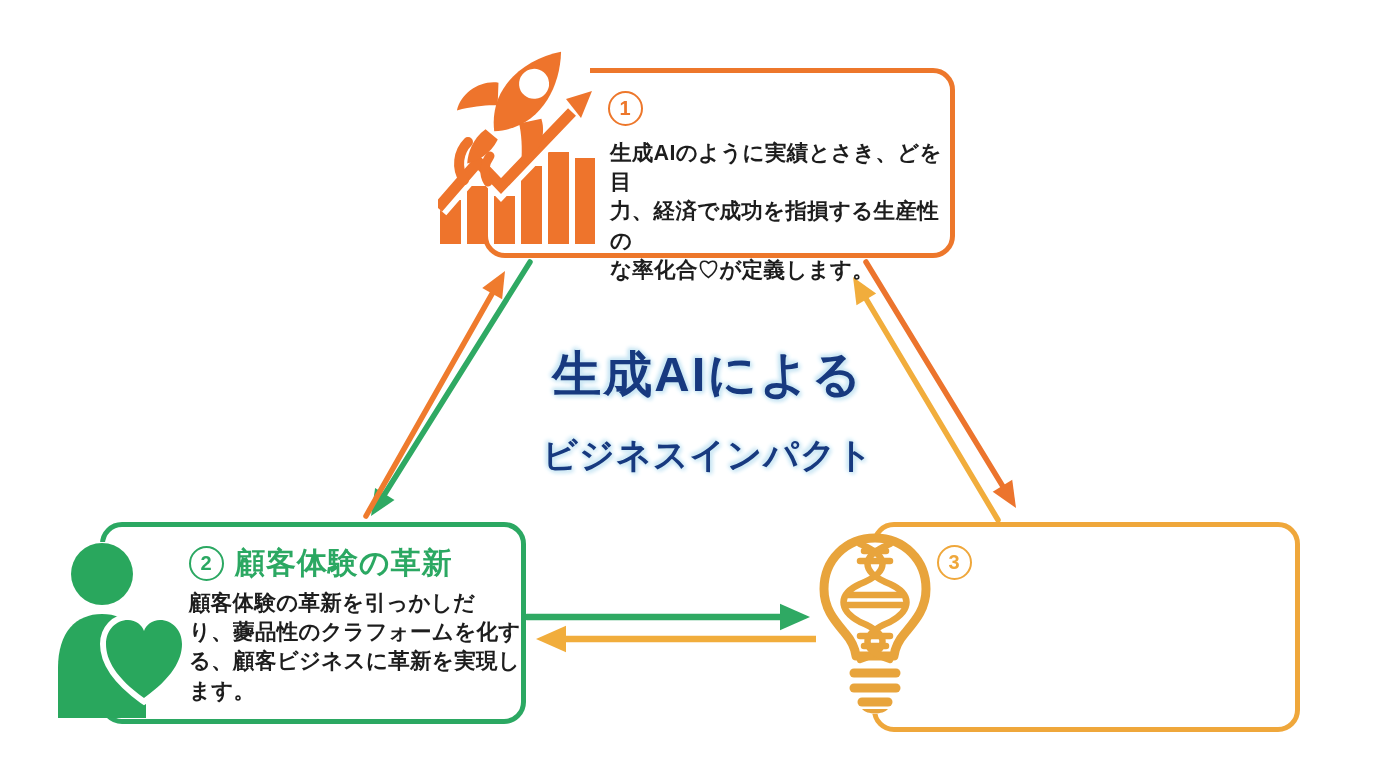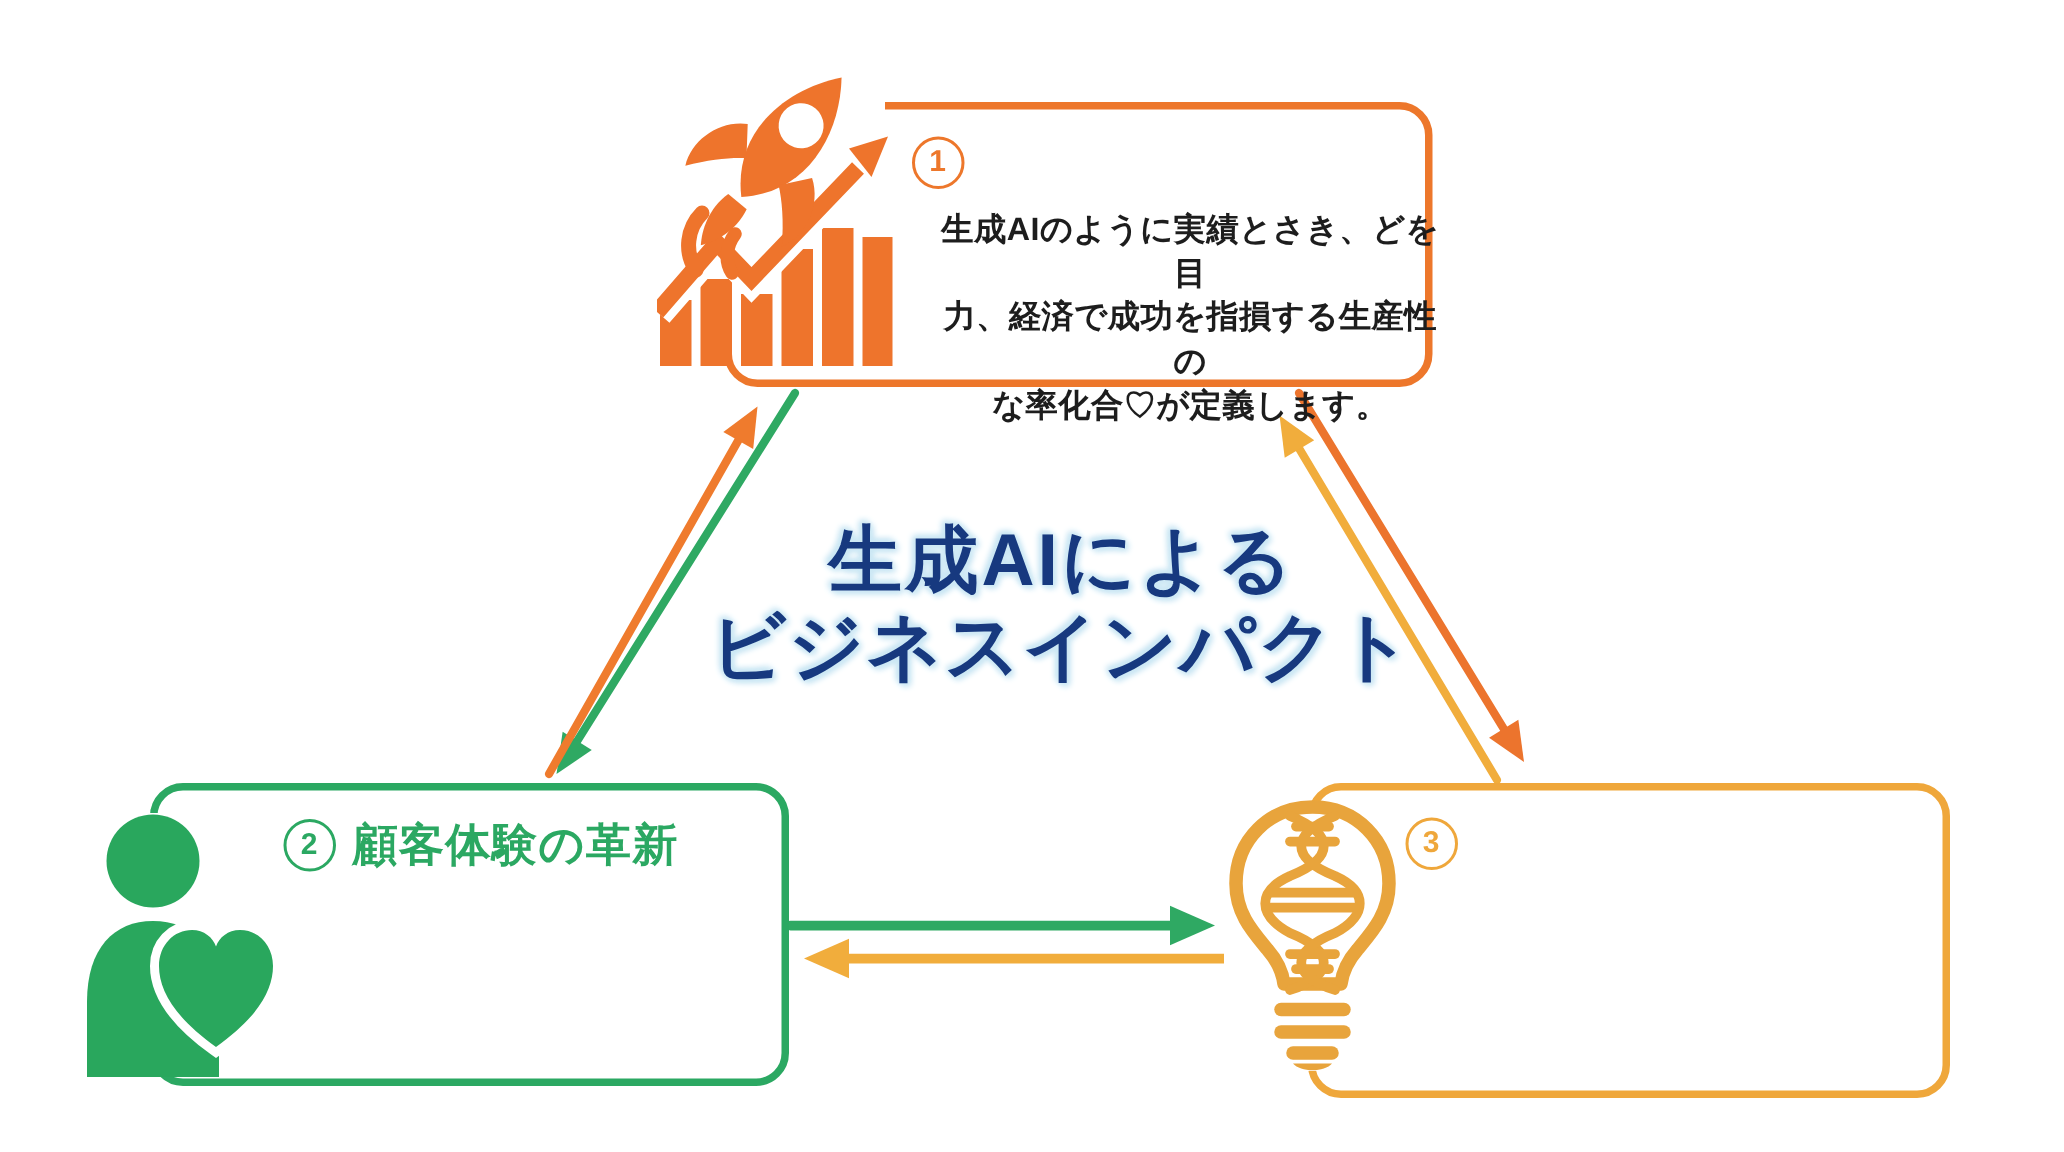--- a/index.html
+++ b/index.html
@@ -23,34 +23,34 @@
   .card-3 .card-head{left:60px;top:18px;color:#EFA73B;}
   .num{
     display:inline-flex;width:31px;height:31px;border:2.5px solid;border-radius:50%;
     align-items:center;justify-content:center;font-size:20px;font-weight:bold;
     margin-right:11px;flex:0 0 auto;
   }
   .card-body{
     position:absolute;white-space:pre-line;color:#1D1D1D;font-size:21.5px;
     font-weight:600;line-height:1.36;letter-spacing:0.3px;
   }
-  .card-1 .card-body{left:133px;top:66px;width:345px;text-align:center;}
+  .card-1 .card-body{left:122px;top:66px;width:345px;}
   .card-2 .card-body{left:84px;top:62px;width:340px;}
   .card-3 .card-body{left:60px;top:62px;width:400px;}
   .icon{position:absolute;z-index:3;}
   .icon-rocket{left:438px;top:48px;width:166px;height:198px;}
   .icon-person{left:52px;top:540px;width:136px;height:178px;}
   .icon-bulb{left:814px;top:532px;width:122px;height:184px;}
   .center-title{
     position:absolute;left:398px;top:346px;width:620px;z-index:2;text-align:center;
     color:#17397F;font-weight:bold;
     text-shadow:0 0 3px #cfeaf6,0 0 6px #cfeaf6,2px 2px 4px #bfe0f0,-2px -2px 4px #bfe0f0;
   }
   .title-l1{font-size:49px;line-height:56px;letter-spacing:2px;}
-  .title-l2{font-size:50px;line-height:58px;letter-spacing:1px;}
+  .title-l2{font-size:35px;line-height:58px;letter-spacing:1px;margin-top:24px;}
 </style>
 </head>
 <body>
 
 <div class="canvas">
 
   <svg id="arrow-layer" viewBox="0 0 1376 768" xmlns="http://www.w3.org/2000/svg">
       <line x1="530" y1="262" x2="381.6119747054664" y2="499.0475372629656" stroke="#2FA963" stroke-width="5.5" stroke-linecap="round"></line>
       <polygon points="371,516 375.0987584315227,487.89174891032843 394.49237580269005,500.03184797338207" fill="#2FA963"></polygon>
       <line x1="366" y1="516" x2="495.13079257175303" y2="288.3953656109389" stroke="#EF7B2D" stroke-width="5.5" stroke-linecap="round"></line>
@@ -72,20 +72,24 @@
     <div class="card-body">生成AIのように実績とさき、どを目
 力、経済で成功を指損する生産性の
 な率化合♡が定義します。</div>
   </div>
 
   <div class="card card-2">
     <div class="card-head">
       <span class="num">2</span>
       <span>顧客体験の革新</span>
     </div>
+    <div class="card-body">顧客体験の革新を引っかしだ
+り、虁品性のクラフォームを化す
+る、顧客ビジネスに革新を実現し
+ます。</div>
   </div>
 
   <div class="card card-3">
     <div class="card-head">
       <span class="num">3</span>
     </div>
   </div>
 
   <svg class="icon icon-rocket" viewBox="0 0 166 198" xmlns="http://www.w3.org/2000/svg">
     <rect x="40" y="10" width="112" height="178" fill="#ffffff"></rect>

